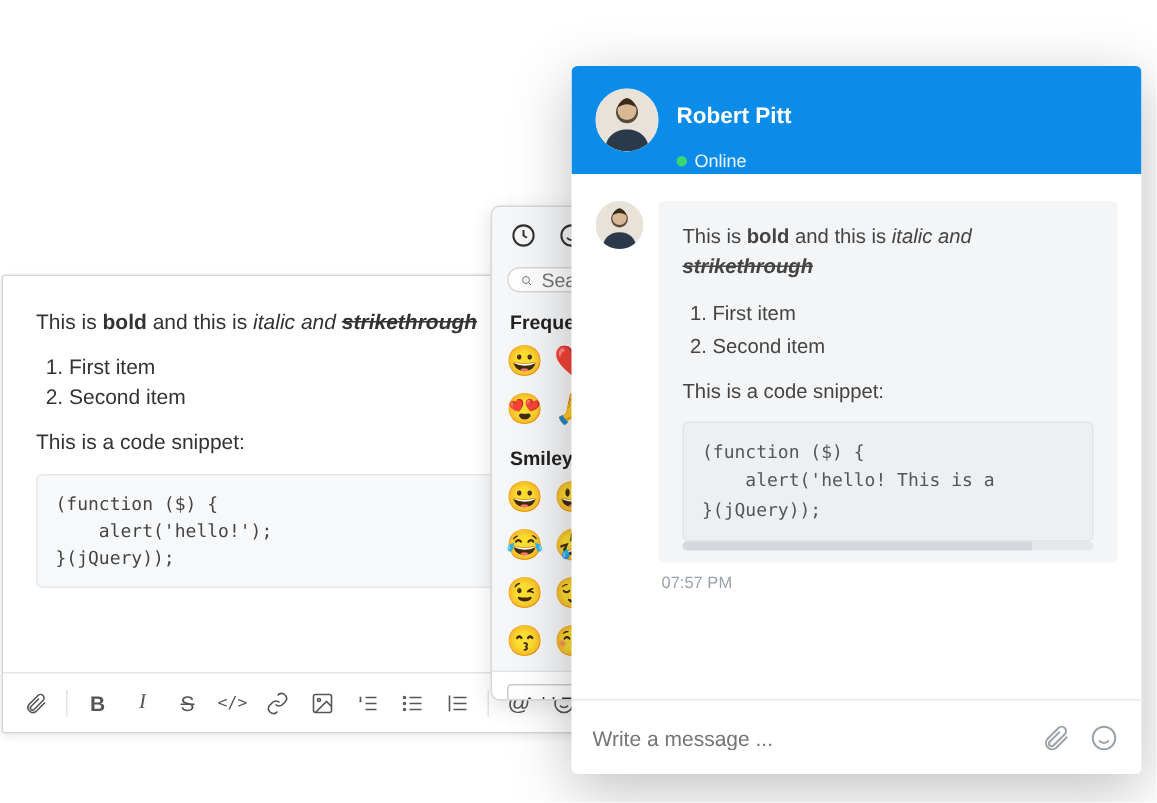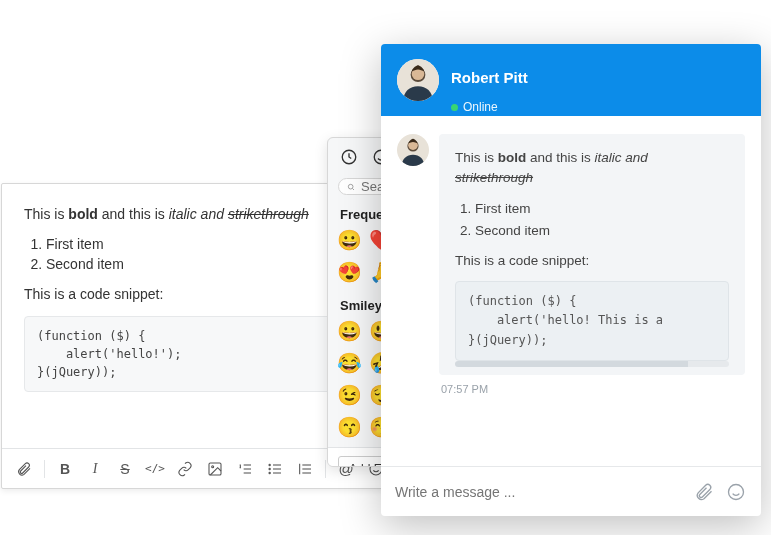--- a/index.html
+++ b/index.html
@@ -234,21 +234,21 @@
   color: #888;
 }
 .chat-input-icon {
   width: 22px; height: 22px;
   color: #9aa2aa;
   cursor: pointer;
   display: flex; align-items: center; justify-content: center;
 }
 .chat-input-icon svg { width: 20px; height: 20px; stroke: #9aa2aa; fill: none; stroke-width: 1.6; }
 
-.strike { text-decoration: line-through; }
+.strike { text-decoration: line-through; font-weight: bold; }
 </style>
 </head>
 <body>
 
 <div class="editor">
   <div class="editor-body">
     <div class="rich-line">
       <span>This is </span><b>bold</b><span> and this is </span><i><span>italic and </span><span class="strike">strikethrough</span></i>
     </div>
     <ol>

